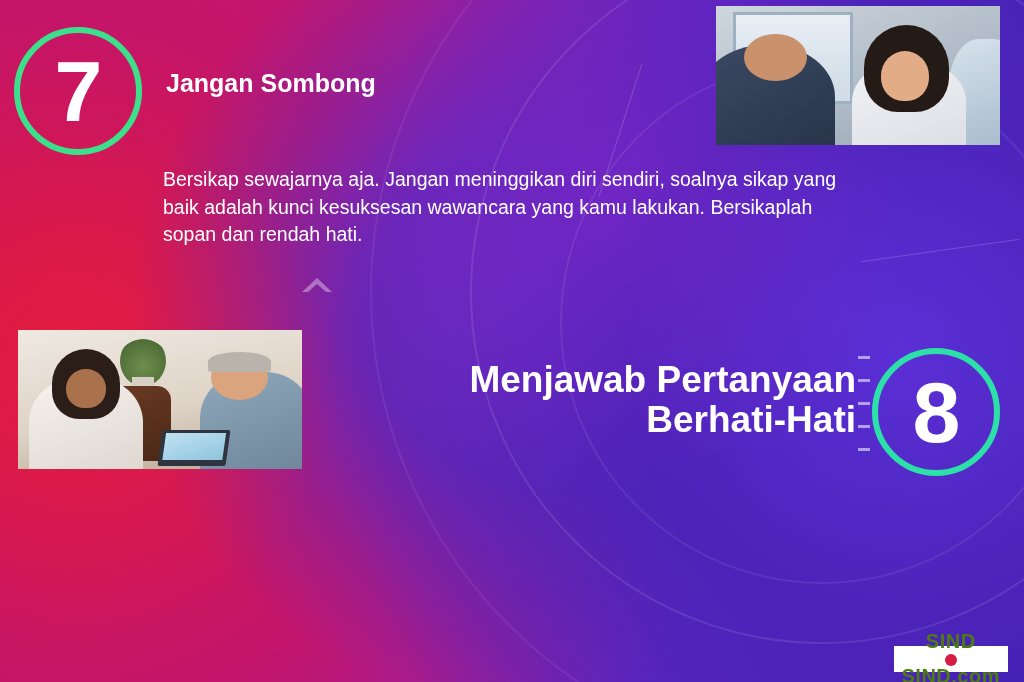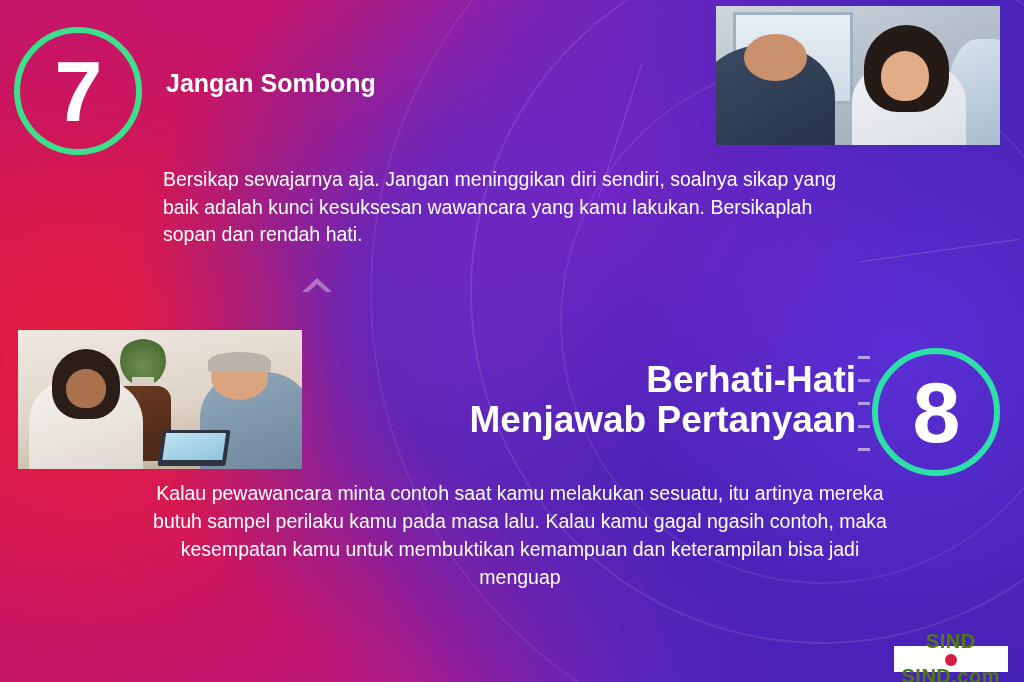--- a/index.html
+++ b/index.html
@@ -370,25 +370,24 @@
     <i></i>
     <i></i>
     <i></i>
   </div>
 
   <div class="badge badge-8" style="border-color: rgb(44, 224, 168);">
     <span class="num">8</span>
   </div>
 
   <div class="heading heading-8">
+    <div>Menjawab Pertanyaan</div>
     <div>Berhati-Hati</div>
-    <div>Menjawab Pertanyaan</div>
-  </div>
-
-  <div class="body-text body-8">Kalau pewawancara minta contoh saat kamu melakukan sesuatu, itu artinya mereka butuh sampel perilaku kamu pada masa lalu. Kalau kamu gagal ngasih contoh, maka kesempatan kamu untuk membuktikan kemampuan dan keterampilan bisa jadi menguap</div>
+  </div>
+
 
   <div class="logo">
     <span class="logo-text">
       <span>SIND</span>
       <span class="logo-dot" style="background: rgb(216, 27, 67);"></span>
       <span>SIND.com</span>
     </span>
   </div>
 
 </div>

